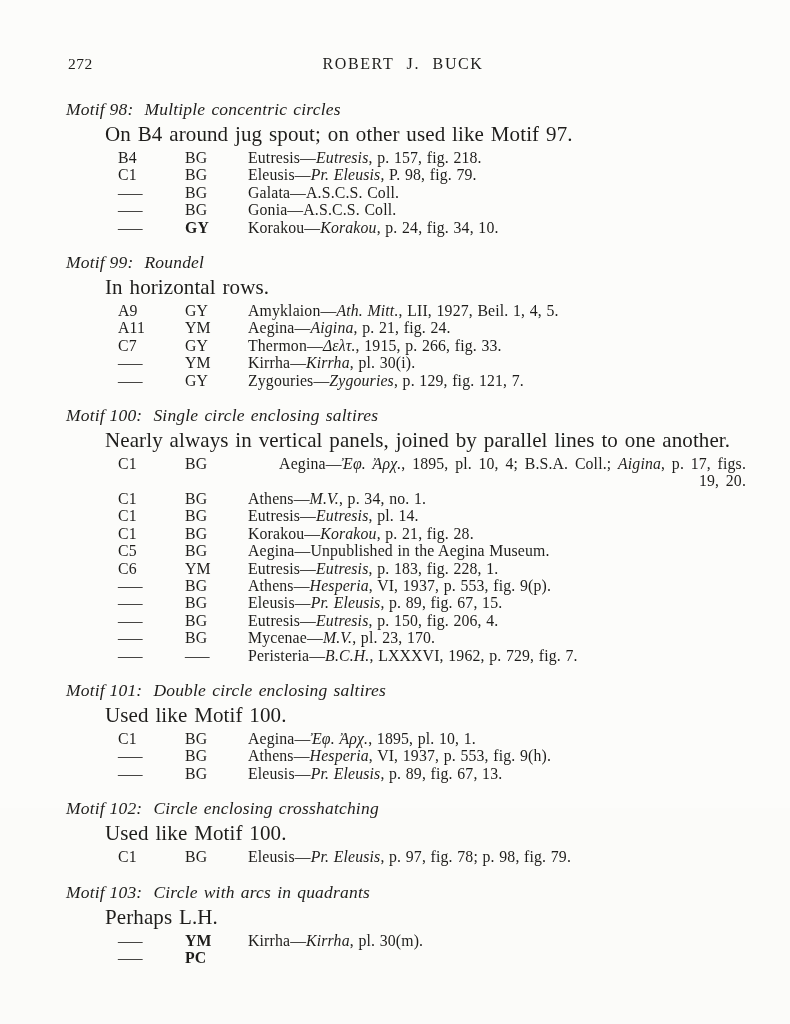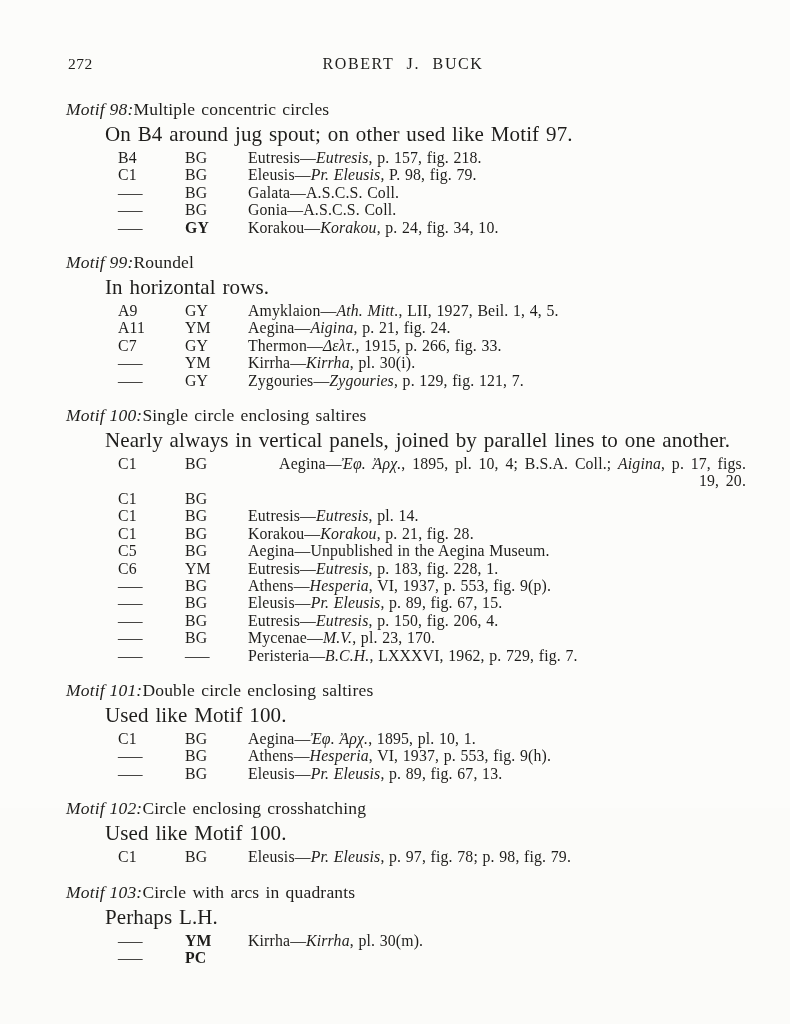--- a/index.html
+++ b/index.html
@@ -36,21 +36,21 @@
   }
   .motifs { margin: 0; }
   .motif { margin-top: 16px; }
   .motif:first-child { margin-top: 26px; }
   .m-head {
     margin-left: 66px; margin-right: 50px;
     font-size: 17.5px; line-height: 21px;
     letter-spacing: 0.2px;
   }
   .m-label { font-style: italic; }
-  .m-title { word-spacing: 1.5px; }
+  .m-title { margin-left: 11px; word-spacing: 1.5px; font-style: italic; }
   .m-desc {
     margin-left: 105px; margin-right: 50px; margin-top: 5px;
     font-size: 21px; line-height: 18px;
     word-spacing: 1.5px; letter-spacing: 0.1px;
   }
   .entries { margin-top: 6px; }
   .row {
     display: grid;
     grid-template-columns: 67px 63px 1fr;
     margin-left: 118px; margin-right: 44px;
@@ -145,20 +145,21 @@
         <div class="m-desc">Nearly always in vertical panels, joined by parallel lines to one another.</div>
         <div class="entries">
           <div class="row">
             <span class="code">C1</span>
             <span class="ware">BG</span>
             <span class="ref" style="word-spacing: 2.6px; text-align: right;"><span>Aegina—</span><span class="it">Ἐφ. Ἀρχ.</span><span>, 1895, pl. 10, 4; B.S.A. Coll.; </span><span class="it">Aigina</span><span>, p. 17, figs.</span><br><span>19, 20.</span></span>
           </div>
           <div class="row">
             <span class="code">C1</span>
             <span class="ware">BG</span>
+            <span class="ref"><span>Athens—</span><span class="it">M.V.</span><span>, p. 34, no. 1.</span></span>
           </div>
           <div class="row">
             <span class="code">C1</span>
             <span class="ware">BG</span>
             <span class="ref"><span>Eutresis—</span><span class="it">Eutresis</span><span>, pl. 14.</span></span>
           </div>
           <div class="row">
             <span class="code">C1</span>
             <span class="ware">BG</span>
             <span class="ref"><span>Korakou—</span><span class="it">Korakou</span><span>, p. 21, fig. 28.</span></span>

